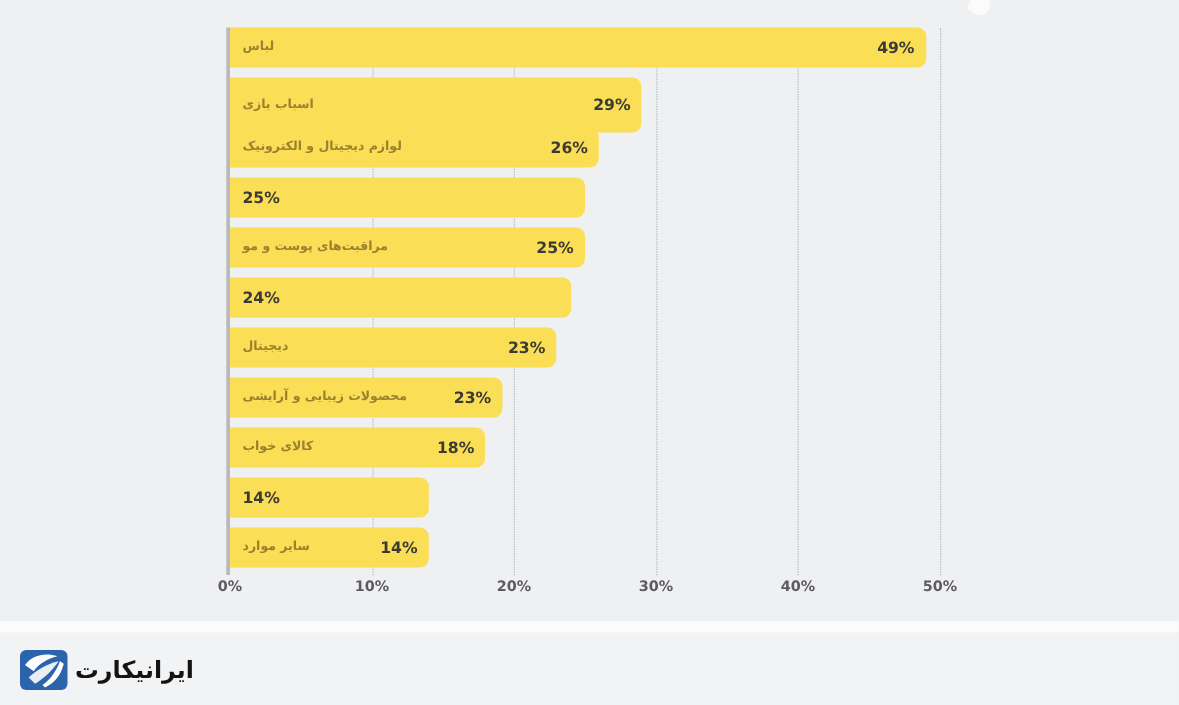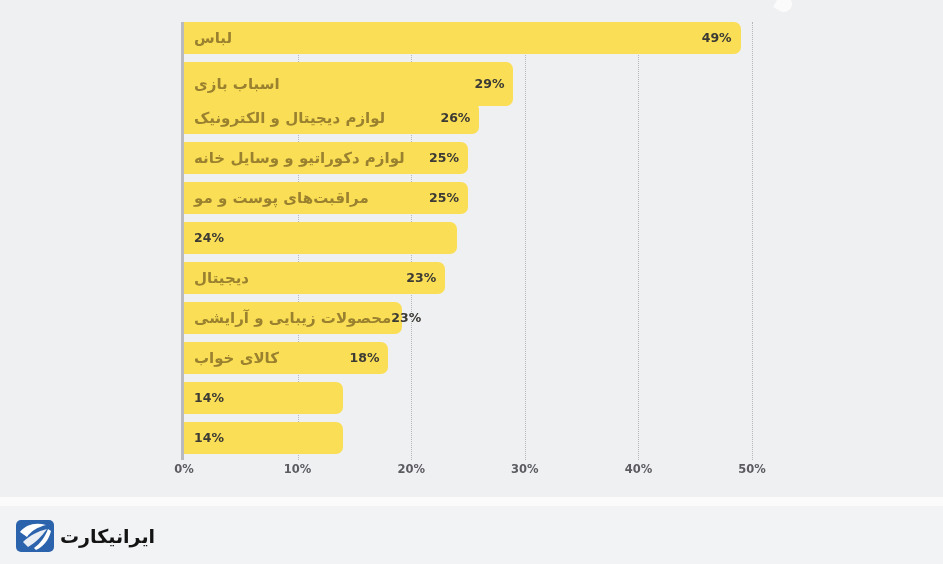--- a/index.html
+++ b/index.html
@@ -75,21 +75,21 @@
     background: #fade55;
     border-radius: 0 7px 7px 0;
     display: flex;
     align-items: center;
     justify-content: space-between;
     flex-direction: row-reverse;
     padding: 0 9px 0 10px;
   }
 
   .bar-label {
-    font-size: 15px;
+    font-size: 10px;
     font-weight: 700;
     color: #9a8130;
     white-space: nowrap;
     direction: rtl;
     line-height: 32px;
   }
 
   .bar-value {
     font-size: 12.5px;
     font-weight: 700;
@@ -206,21 +206,20 @@
           </div>
         </div>
         <div class="bar-row" style="top: 80px;">
           <div class="bar" style="width: 295.36px; height: 32px; background: rgb(250, 222, 85); gap: 27px;">
             <span class="bar-label" style="color: rgb(154, 129, 48);">لوازم دیجیتال و الکترونیک</span>
             <span class="bar-value" style="color: rgb(59, 58, 53); text-align: right;">26%</span>
           </div>
         </div>
         <div class="bar-row" style="top: 120px;">
           <div class="bar" style="width: 284px; height: 32px; background: rgb(250, 222, 85);">
-            <span class="bar-label" style="color: rgb(154, 129, 48);">لوازم دکوراتیو  و وسایل خانه</span>
             <span class="bar-value" style="color: rgb(59, 58, 53);">25%</span>
           </div>
         </div>
         <div class="bar-row" style="top: 160px;">
           <div class="bar" style="width: 284px; height: 32px; background: rgb(250, 222, 85);">
             <span class="bar-label" style="color: rgb(154, 129, 48);">مراقبت‌های پوست و مو</span>
             <span class="bar-value" style="color: rgb(59, 58, 53);">25%</span>
           </div>
         </div>
         <div class="bar-row" style="top: 200px;">
@@ -246,20 +245,21 @@
             <span class="bar-value" style="color: rgb(59, 58, 53);">18%</span>
           </div>
         </div>
         <div class="bar-row" style="top: 360px;">
           <div class="bar" style="width: 159.04px; height: 32px; background: rgb(250, 222, 85);">
             <span class="bar-value" style="color: rgb(59, 58, 53);">14%</span>
           </div>
         </div>
         <div class="bar-row" style="top: 400px;">
           <div class="bar" style="width: 159.04px; height: 32px; background: rgb(250, 222, 85);">
+            <span class="bar-label" style="color: rgb(154, 129, 48);">سایر موارد</span>
             <span class="bar-value" style="color: rgb(59, 58, 53);">14%</span>
           </div>
         </div>
       </div>
   </div>
 
   <div id="x-axis">
       <span class="tick-label" style="left: 0px; color: rgb(92, 92, 96);">0%</span>
       <span class="tick-label" style="left: 113.6px; color: rgb(92, 92, 96);">10%</span>
       <span class="tick-label" style="left: 227.2px; color: rgb(92, 92, 96);">20%</span>

